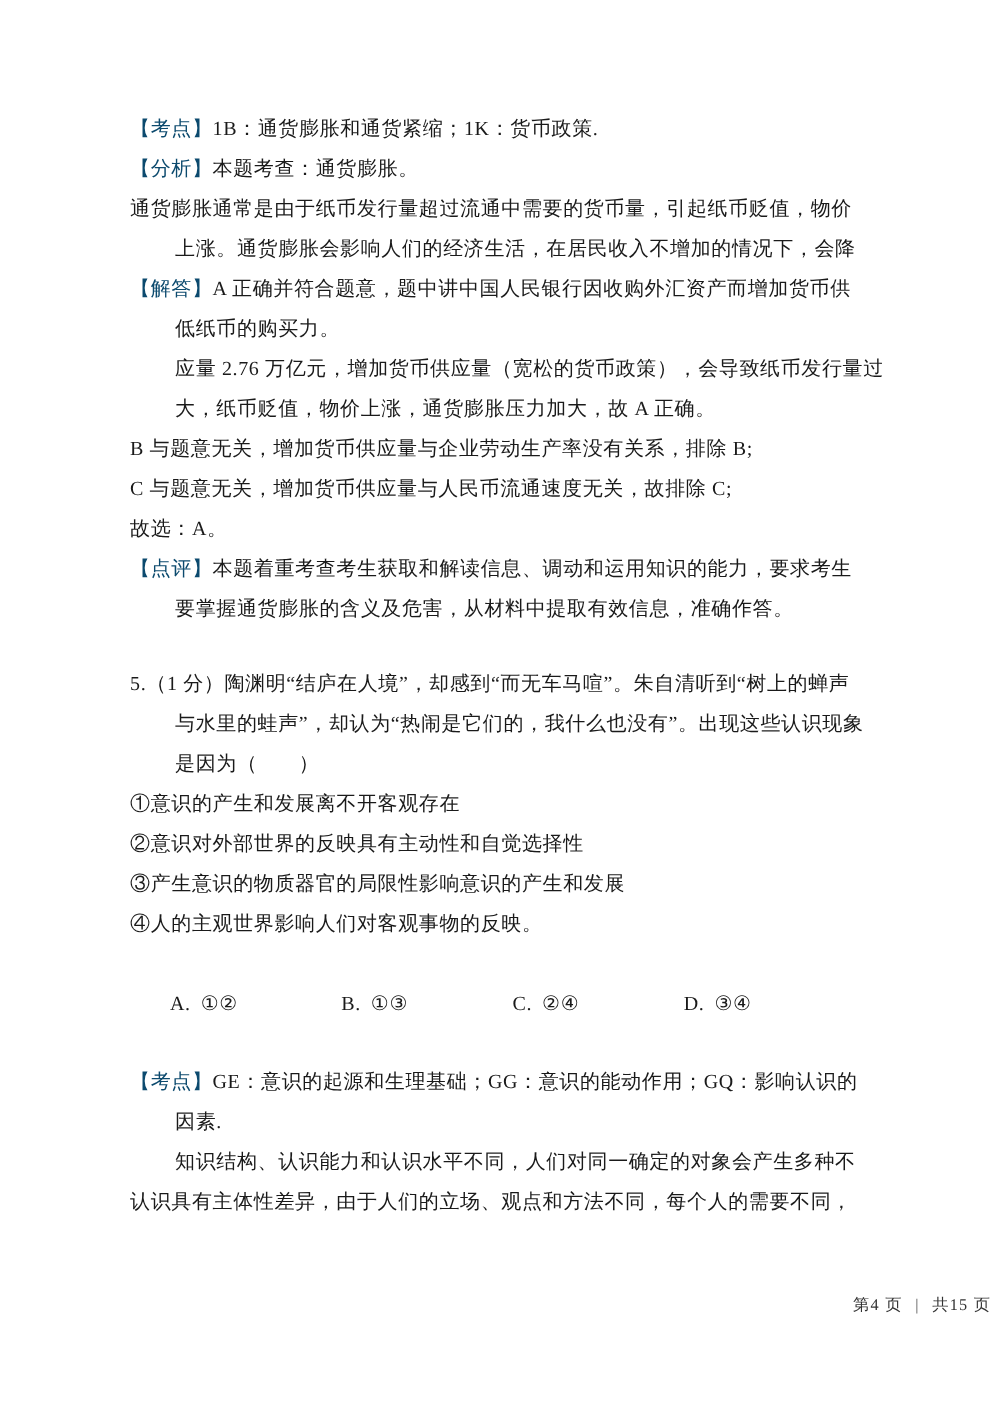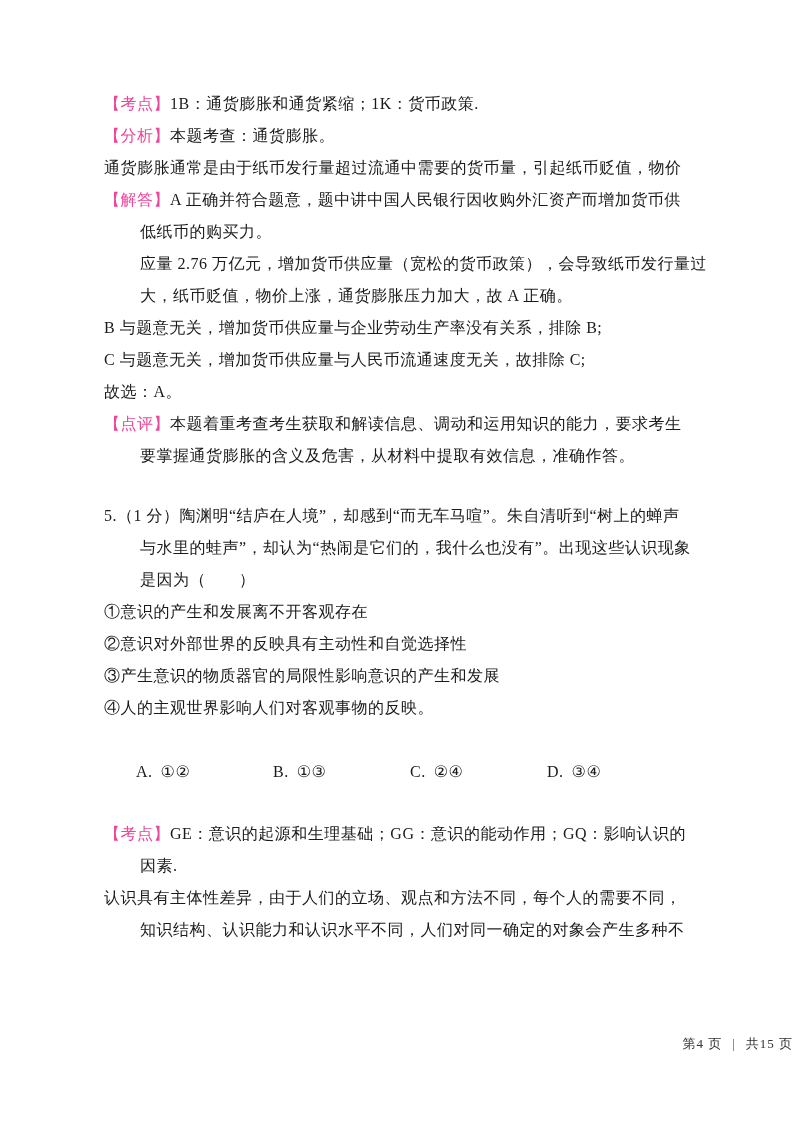--- a/index.html
+++ b/index.html
@@ -25,21 +25,21 @@
   .line {
     font-size: 16px;
     line-height: 32px;
     letter-spacing: 0.5px;
     white-space: nowrap;
   }
   .indent {
     padding-left: 36px;
   }
   .label {
-    color: #ec4899;
+    color: #0c4a6e;
   }
   .spacer-q5 { height: 28px; }
   .spacer-expl { height: 30px; }
   .options-row {
     display: flex;
     font-size: 16px;
     line-height: 32px;
     padding-left: 32px;
     letter-spacing: 0.5px;
     margin-top: 32px;
@@ -72,20 +72,21 @@
 <div class="page">
   <div class="content">
 
     <div class="line">
       <span class="label">【考点】</span><span>1B：通货膨胀和通货紧缩；1K：货币政策.</span>
     </div>
     <div class="line">
       <span class="label">【分析】</span><span>本题考查：通货膨胀。</span>
     </div>
     <div class="line">通货膨胀通常是由于纸币发行量超过流通中需要的货币量，引起纸币贬值，物价</div>
+    <div class="line indent">上涨。通货膨胀会影响人们的经济生活，在居民收入不增加的情况下，会降</div>
     <div class="line">
       <span class="label">【解答】</span><span>A 正确并符合题意，题中讲中国人民银行因收购外汇资产而增加货币供</span>
     </div>
     <div class="line indent">低纸币的购买力。</div>
     <div class="line indent">应量 2.76 万亿元，增加货币供应量（宽松的货币政策），会导致纸币发行量过</div>
     <div class="line indent">大，纸币贬值，物价上涨，通货膨胀压力加大，故 A 正确。</div>
     <div class="line">B 与题意无关，增加货币供应量与企业劳动生产率没有关系，排除 B;</div>
     <div class="line">C 与题意无关，增加货币供应量与人民币流通速度无关，故排除 C;</div>
     <div class="line">故选：A。</div>
     <div class="line">
@@ -109,21 +110,21 @@
       <span class="option"><span class="opt-key">C.</span><span>②④</span></span>
       <span class="option"><span class="opt-key">D.</span><span>③④</span></span>
     </div>
 
     <div class="spacer-expl"></div>
 
     <div class="line">
       <span class="label">【考点】</span><span>GE：意识的起源和生理基础；GG：意识的能动作用；GQ：影响认识的</span>
     </div>
     <div class="line indent">因素.</div>
+    <div class="line indent">知识结构、认识能力和认识水平不同，人们对同一确定的对象会产生多种不</div>
     <div class="line">认识具有主体性差异，由于人们的立场、观点和方法不同，每个人的需要不同，</div>
-    <div class="line indent">知识结构、认识能力和认识水平不同，人们对同一确定的对象会产生多种不</div>
 
   </div>
 
   <div class="footer">
     <span>第4 页</span><span class="sep">|</span><span>共15 页</span>
   </div>
 </div>
 
 </body></html>

